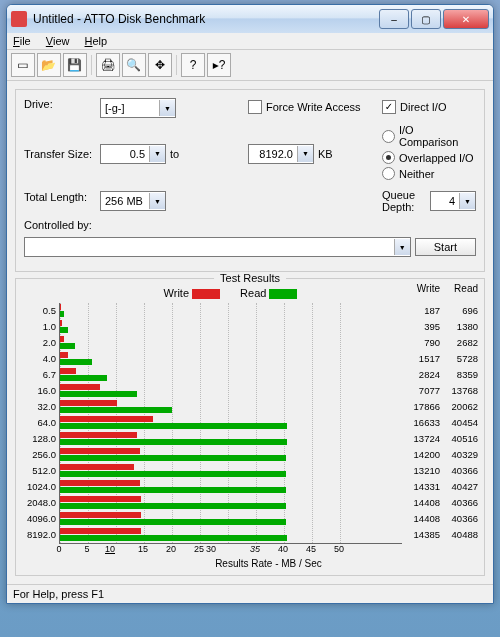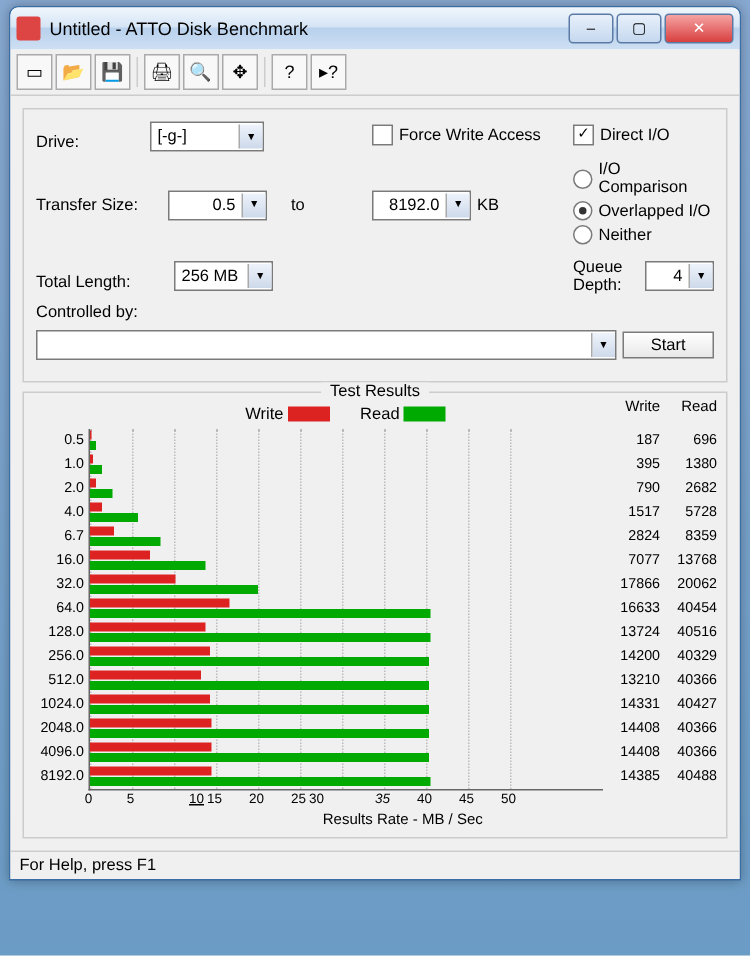--- a/index.html
+++ b/index.html
@@ -291,20 +291,25 @@
   <div class="titlebar">
     <div class="titlebar-icon"></div>
     <div class="titlebar-text">Untitled - ATTO Disk Benchmark</div>
     <div class="winbtns">
       <div class="winbtn">–</div>
       <div class="winbtn">▢</div>
       <div class="winbtn close">✕</div>
     </div>
   </div>
 
+  <div class="menubar">
+    <span><u>F</u>ile</span>
+    <span><u>V</u>iew</span>
+    <span><u>H</u>elp</span>
+  </div>
 
   <div class="toolbar">
     <div class="tbtn">
         <span>▭</span>
       </div>
     <div class="tbtn">
         <span>📂</span>
       </div>
     <div class="tbtn">
         <span>💾</span>
@@ -324,21 +329,21 @@
         <span>?</span>
       </div>
     <div class="tbtn">
         <span>▸?</span>
       </div>
   </div>
 
   <div class="content">
     <div class="group">
       <div class="row">
-        <div style="width:220px;display:flex;align-items:flex-end;gap:4px">
+        <div style="width:220px;display:flex;align-items:flex-start;gap:4px">
           <span class="label" style="width:72px">Drive:</span>
           <div class="combo">
             <span class="combo-text" style="min-width:50px;text-align:left">[-g-]</span>
             <span class="combo-btn">▼</span>
           </div>
         </div>
         <div style="width:130px">
           <div class="checkbox">
             <div class="checkbox-box"></div>
             <span>Force Write Access</span>
@@ -346,21 +351,21 @@
         </div>
         <div style="flex:1">
           <div class="checkbox">
             <div class="checkbox-box">✓</div>
             <span>Direct I/O</span>
           </div>
         </div>
       </div>
 
       <div class="row">
-        <div style="width:220px;display:flex;align-items:center;gap:16px">
+        <div style="width:220px;display:flex;align-items:center;gap:4px">
           <span class="label" style="width:72px">Transfer Size:</span>
           <div class="combo">
             <span class="combo-text">0.5</span>
             <span class="combo-btn">▼</span>
           </div>
           <span>to</span>
         </div>
         <div style="width:130px;display:flex;align-items:center;gap:4px">
           <div class="combo">
             <span class="combo-text">8192.0</span>
@@ -380,21 +385,21 @@
             <span>Overlapped I/O</span>
           </div>
           <div class="radio">
             <div class="radio-box"></div>
             <span>Neither</span>
           </div>
         </div>
       </div>
 
       <div class="row">
-        <div style="width:220px;display:flex;align-items:flex-end;gap:20px">
+        <div style="width:220px;display:flex;align-items:flex-start;gap:4px">
           <span class="label" style="width:72px">Total Length:</span>
           <div class="combo">
             <span class="combo-text" style="text-align:left">256 MB</span>
             <span class="combo-btn">▼</span>
           </div>
         </div>
         <div style="width:130px"></div>
         <div style="flex:1;display:flex;align-items:center;gap:4px;justify-content:flex-end">
           <span>Queue Depth:</span>
           <div class="combo">
@@ -556,21 +561,21 @@
             <div>40366</div>
             <div>40427</div>
             <div>40366</div>
             <div>40366</div>
             <div>40488</div>
           </div>
       </div>
       <div class="chart-xaxis" id="xaxis" style="width: 280px;">
           <span style="left: 0px;">0</span>
           <span style="left: 28px;">5</span>
-          <span style="left: 72px; text-decoration: underline;">10</span>
+          <span style="left: 51px; text-decoration: underline;">10</span>
           <span style="left: 84px;">15</span>
           <span style="left: 112px;">20</span>
           <span style="left: 140px;">25</span>
           <span style="left: 152px;">30</span>
           <span style="left: 196px; font-style: italic;">35</span>
           <span style="left: 224px;">40</span>
           <span style="left: 252px;">45</span>
           <span style="left: 280px;">50</span>
         </div>
       <div class="chart-xlabel">Results Rate - MB / Sec</div>

